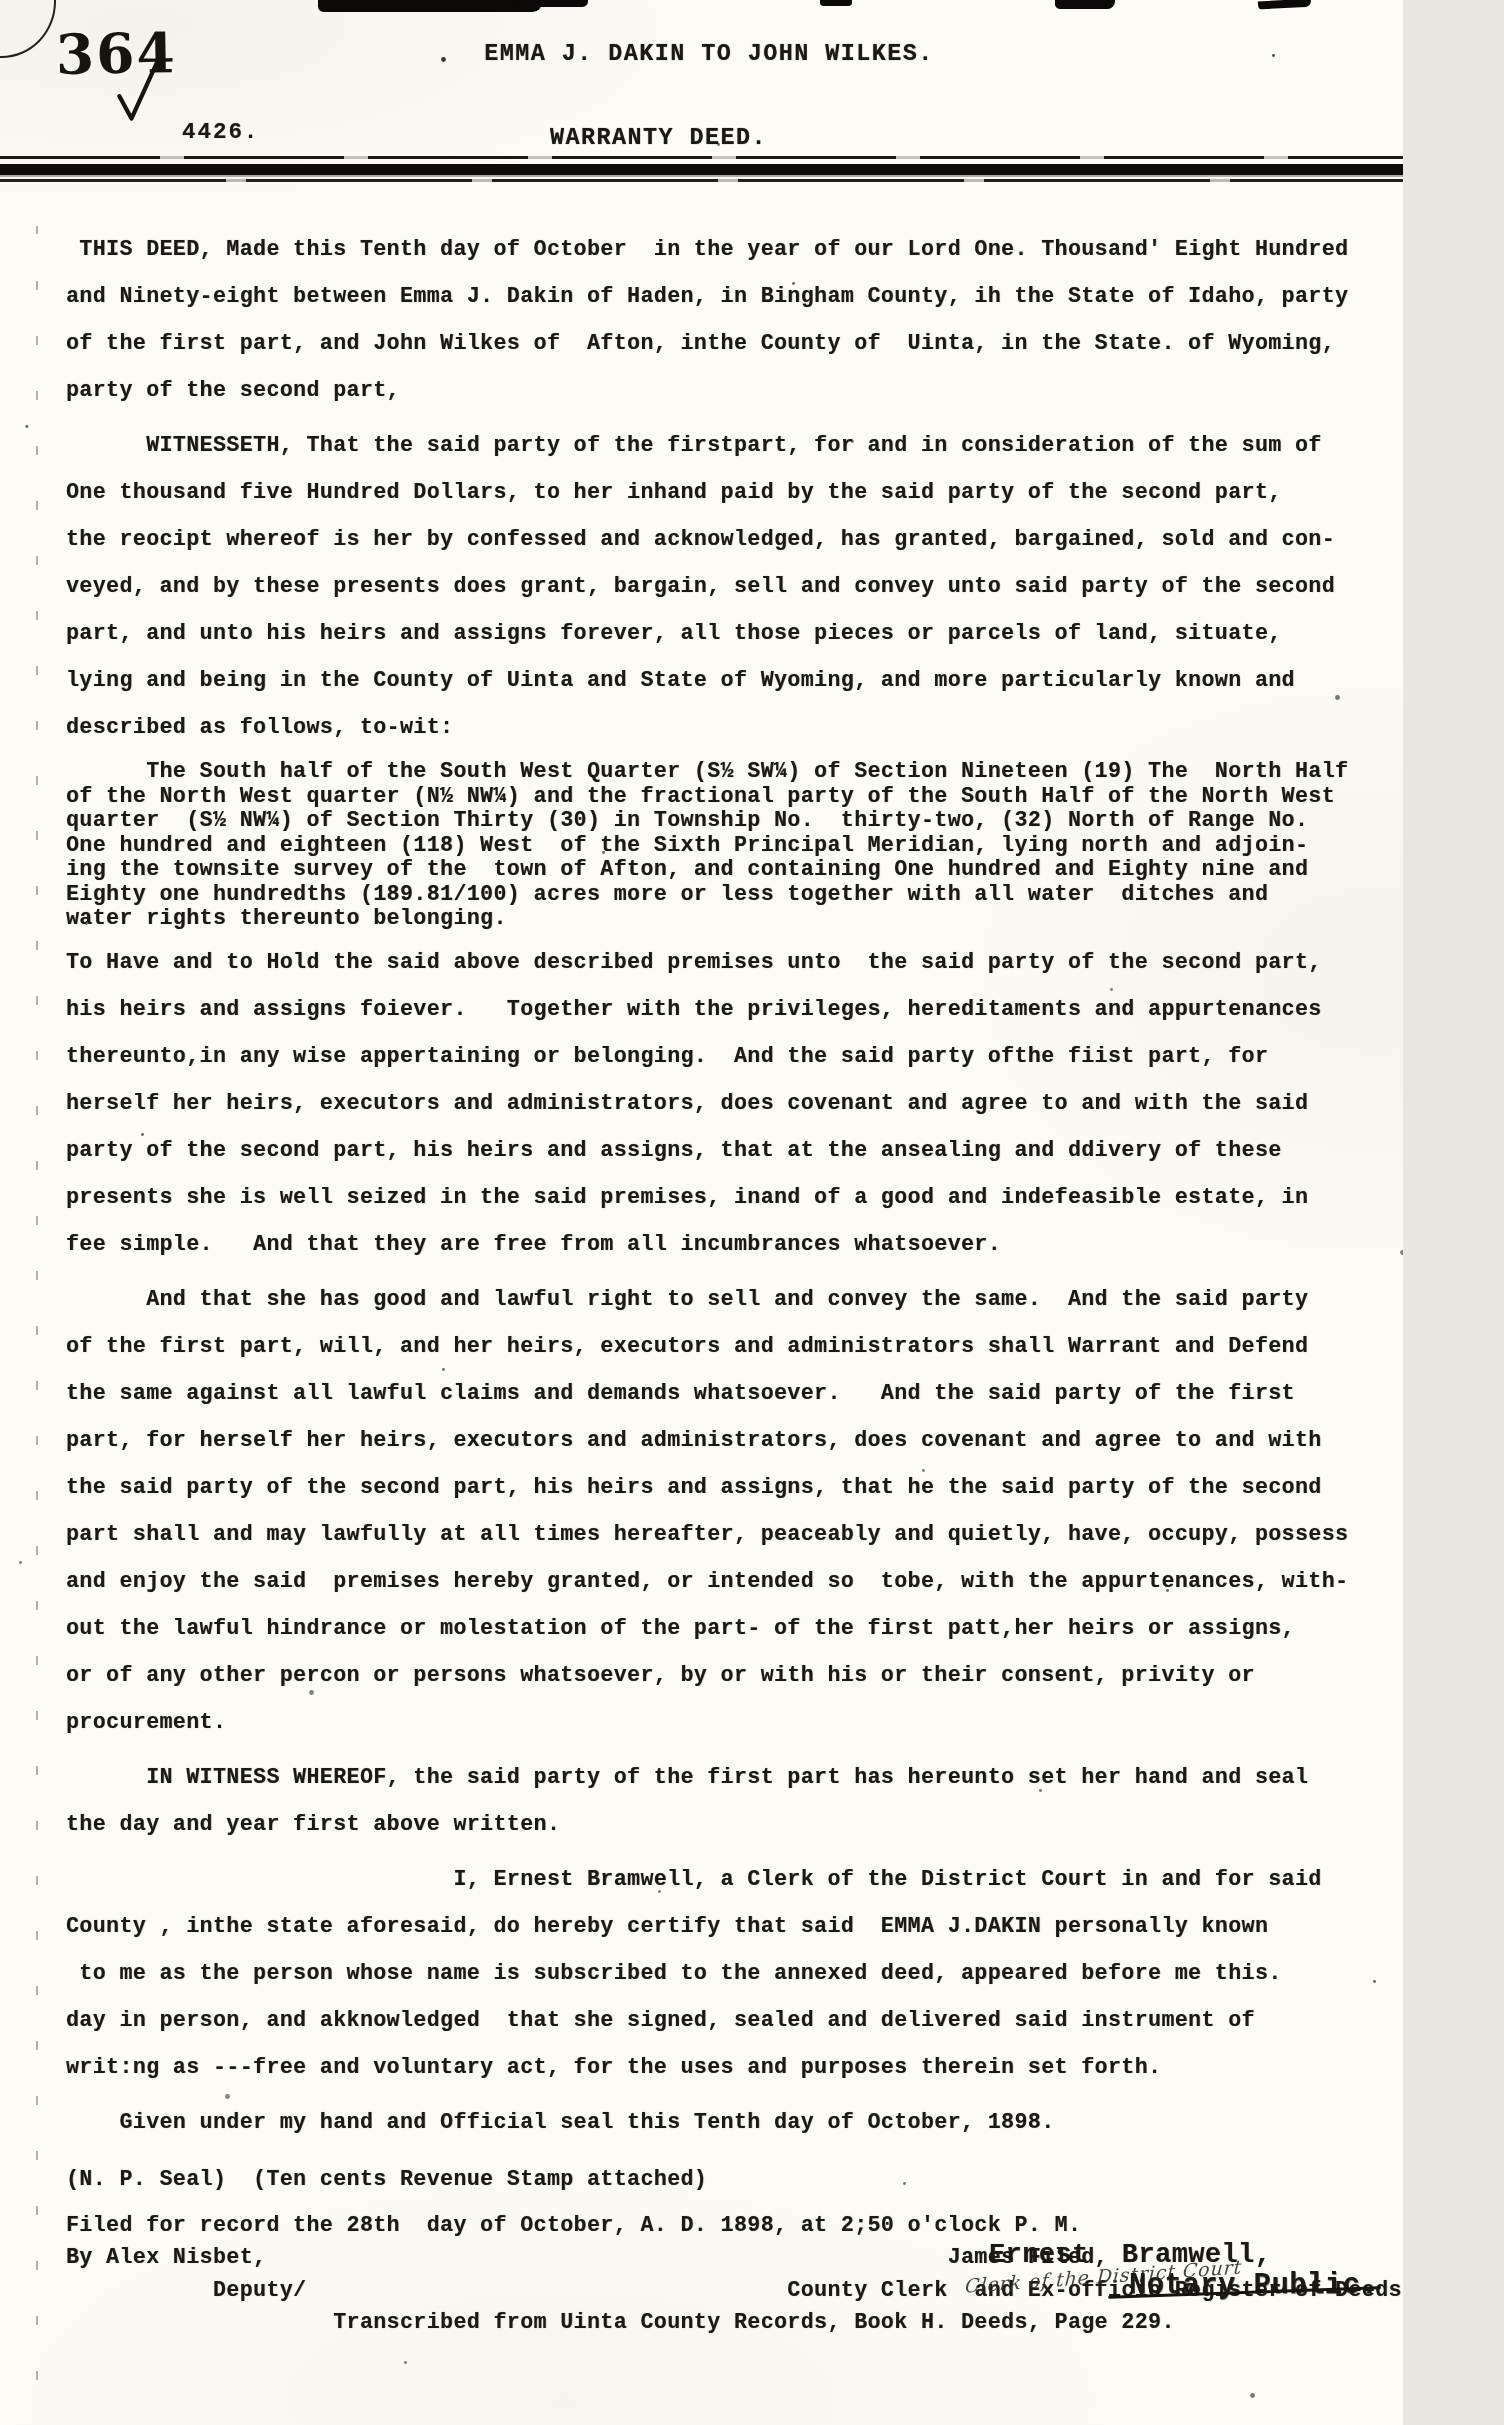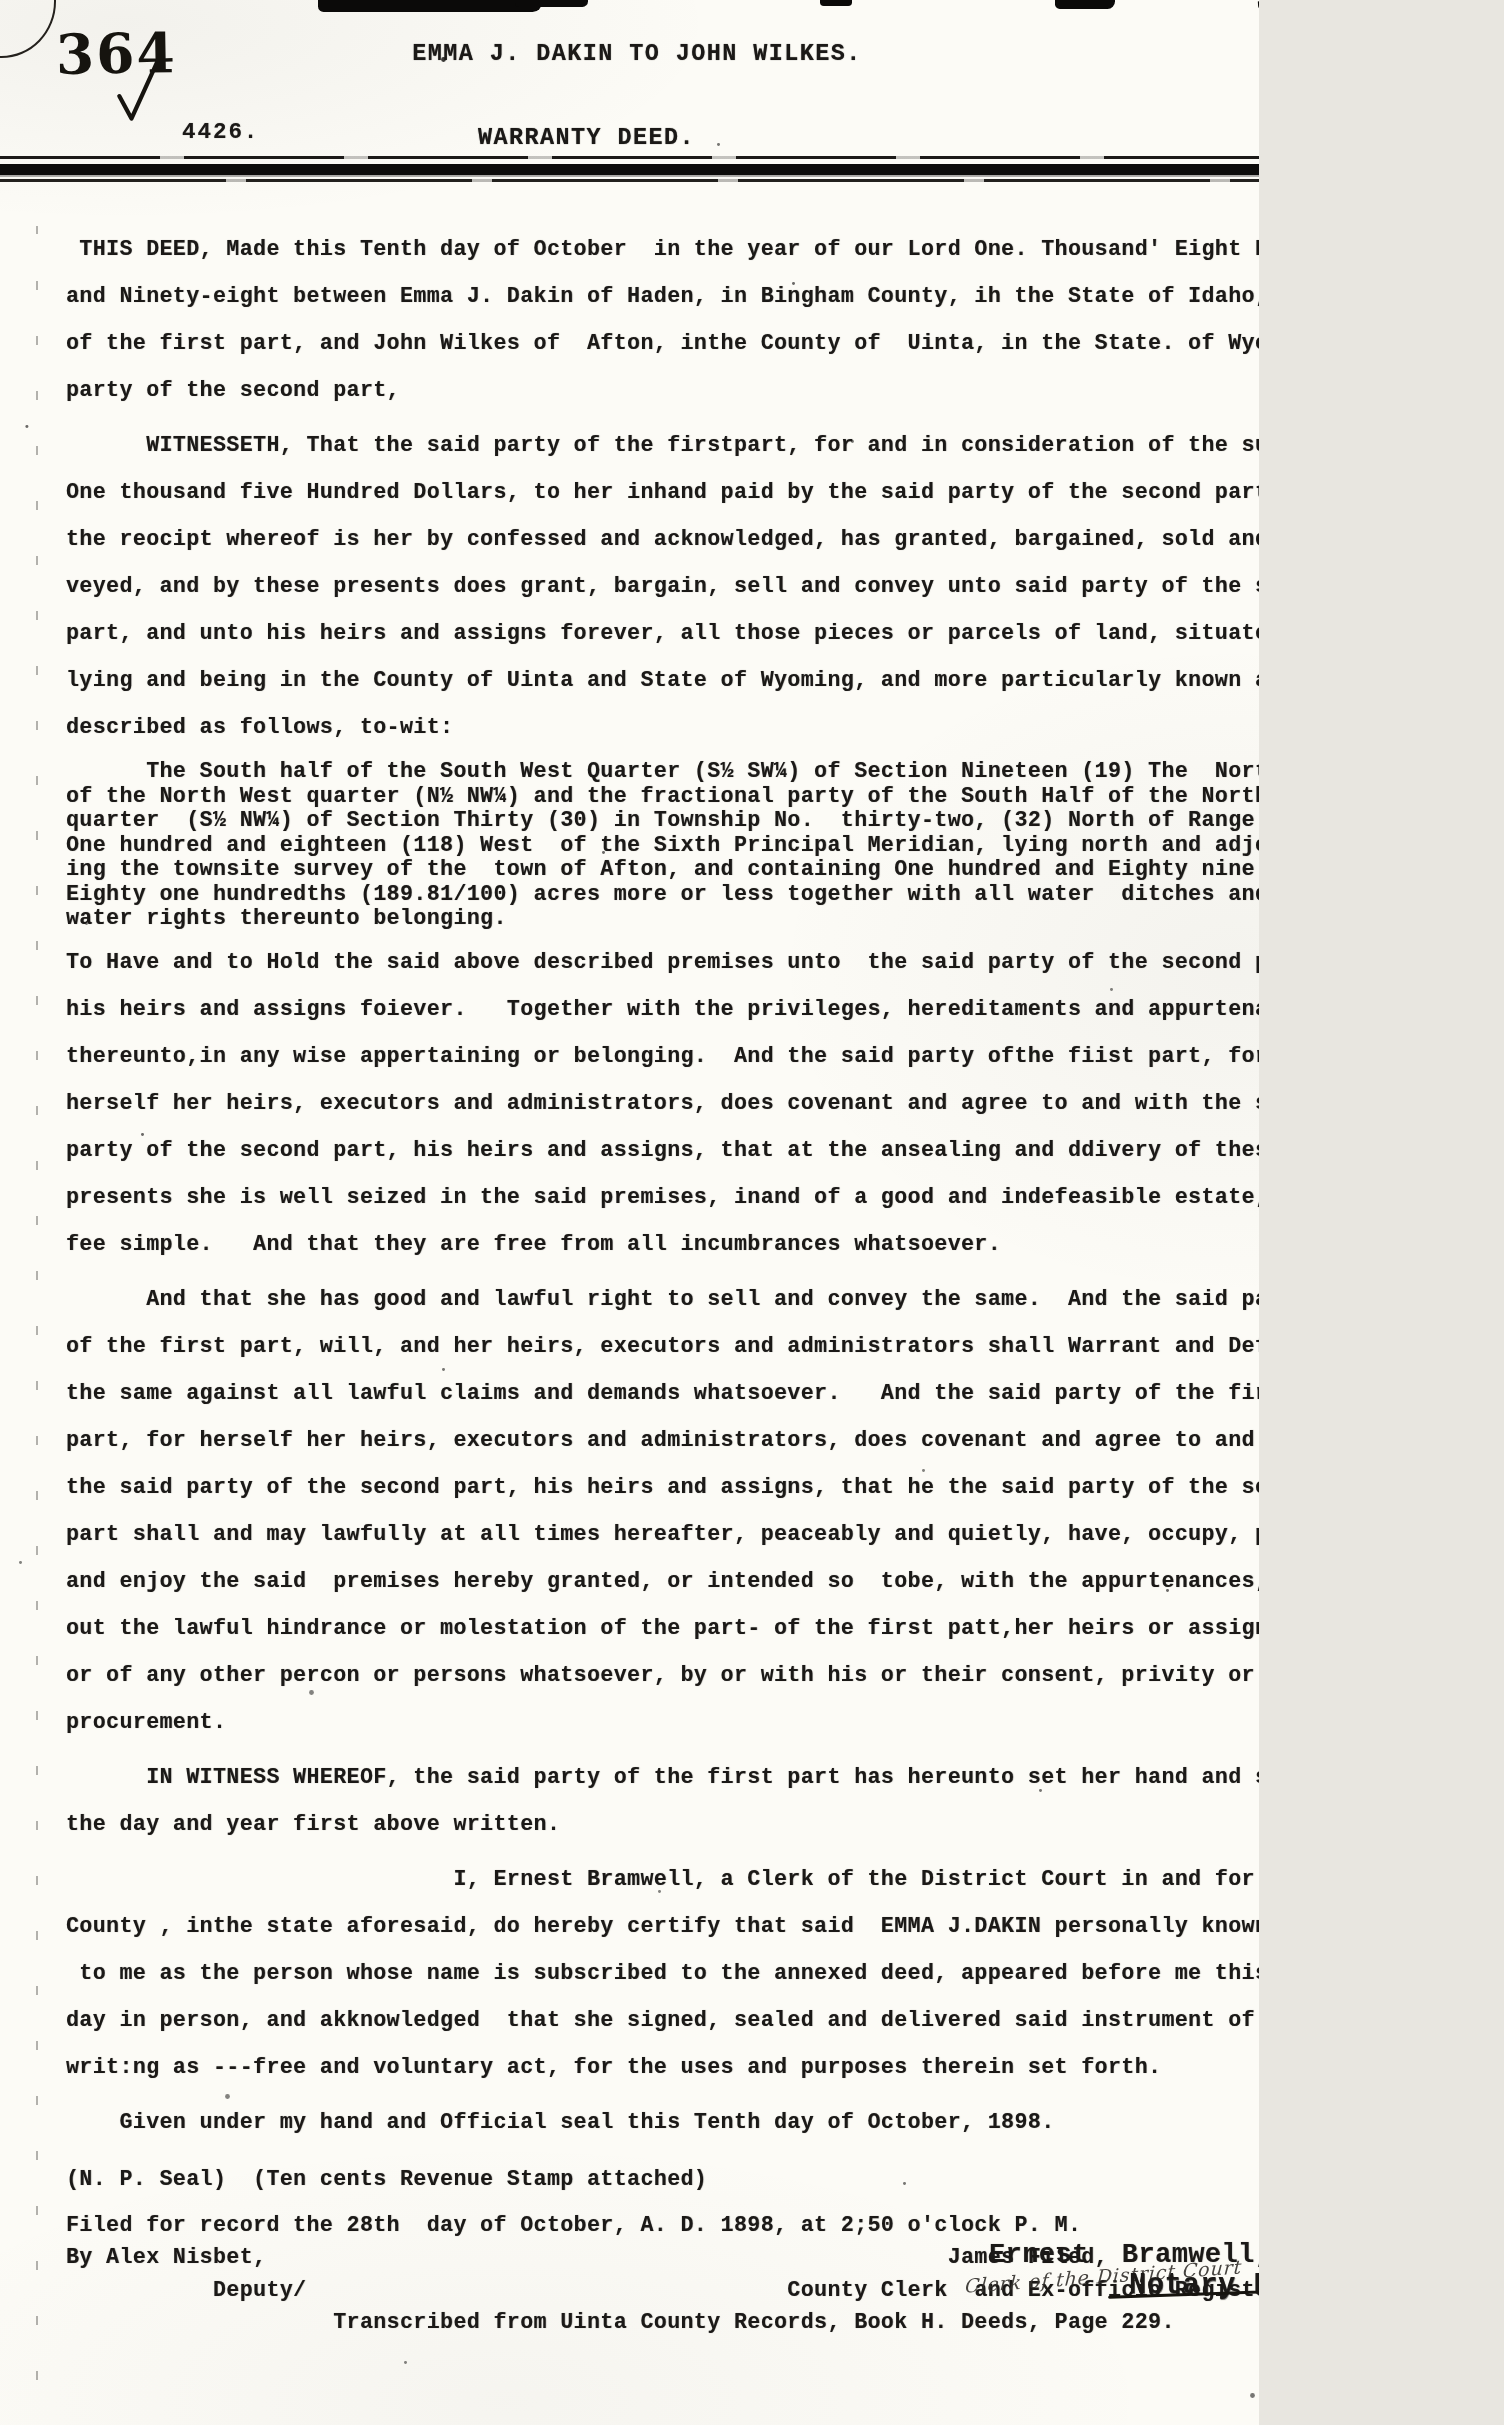--- a/index.html
+++ b/index.html
@@ -1,17 +1,17 @@
 <!DOCTYPE html>
 <html style="font-size:15px"><head>
 <meta charset="utf-8">
 <style>
   html,body{margin:0;padding:0;background:#e8e6e0;}
   .page{
-    position:relative;width:1259px;height:2426px;overflow:hidden;
+    position:relative;width:1403px;height:2426px;overflow:hidden;
     background:
       radial-gradient(ellipse 846px 282px at 10% 1%, rgba(90,88,84,.06), transparent 70%),
       radial-gradient(ellipse 658px 470px at 98% 40%, rgba(90,88,84,.05), transparent 70%),
       radial-gradient(ellipse 941px 376px at 40% 99%, rgba(90,88,84,.04), transparent 70%),
       #fcfbf6;
     font-family:"Liberation Mono","DejaVu Sans Mono",monospace;
     color:#1b1917;
   }
   
   .pagenum{

